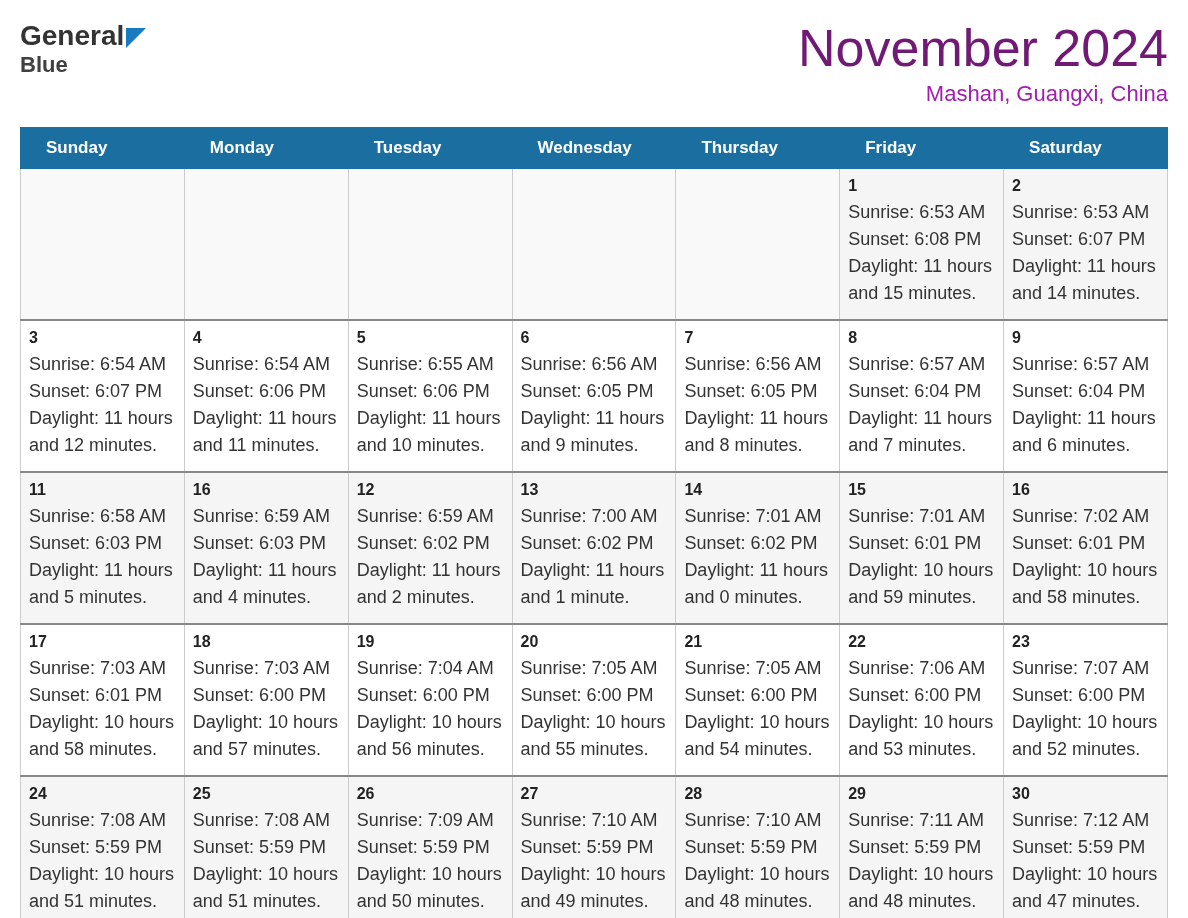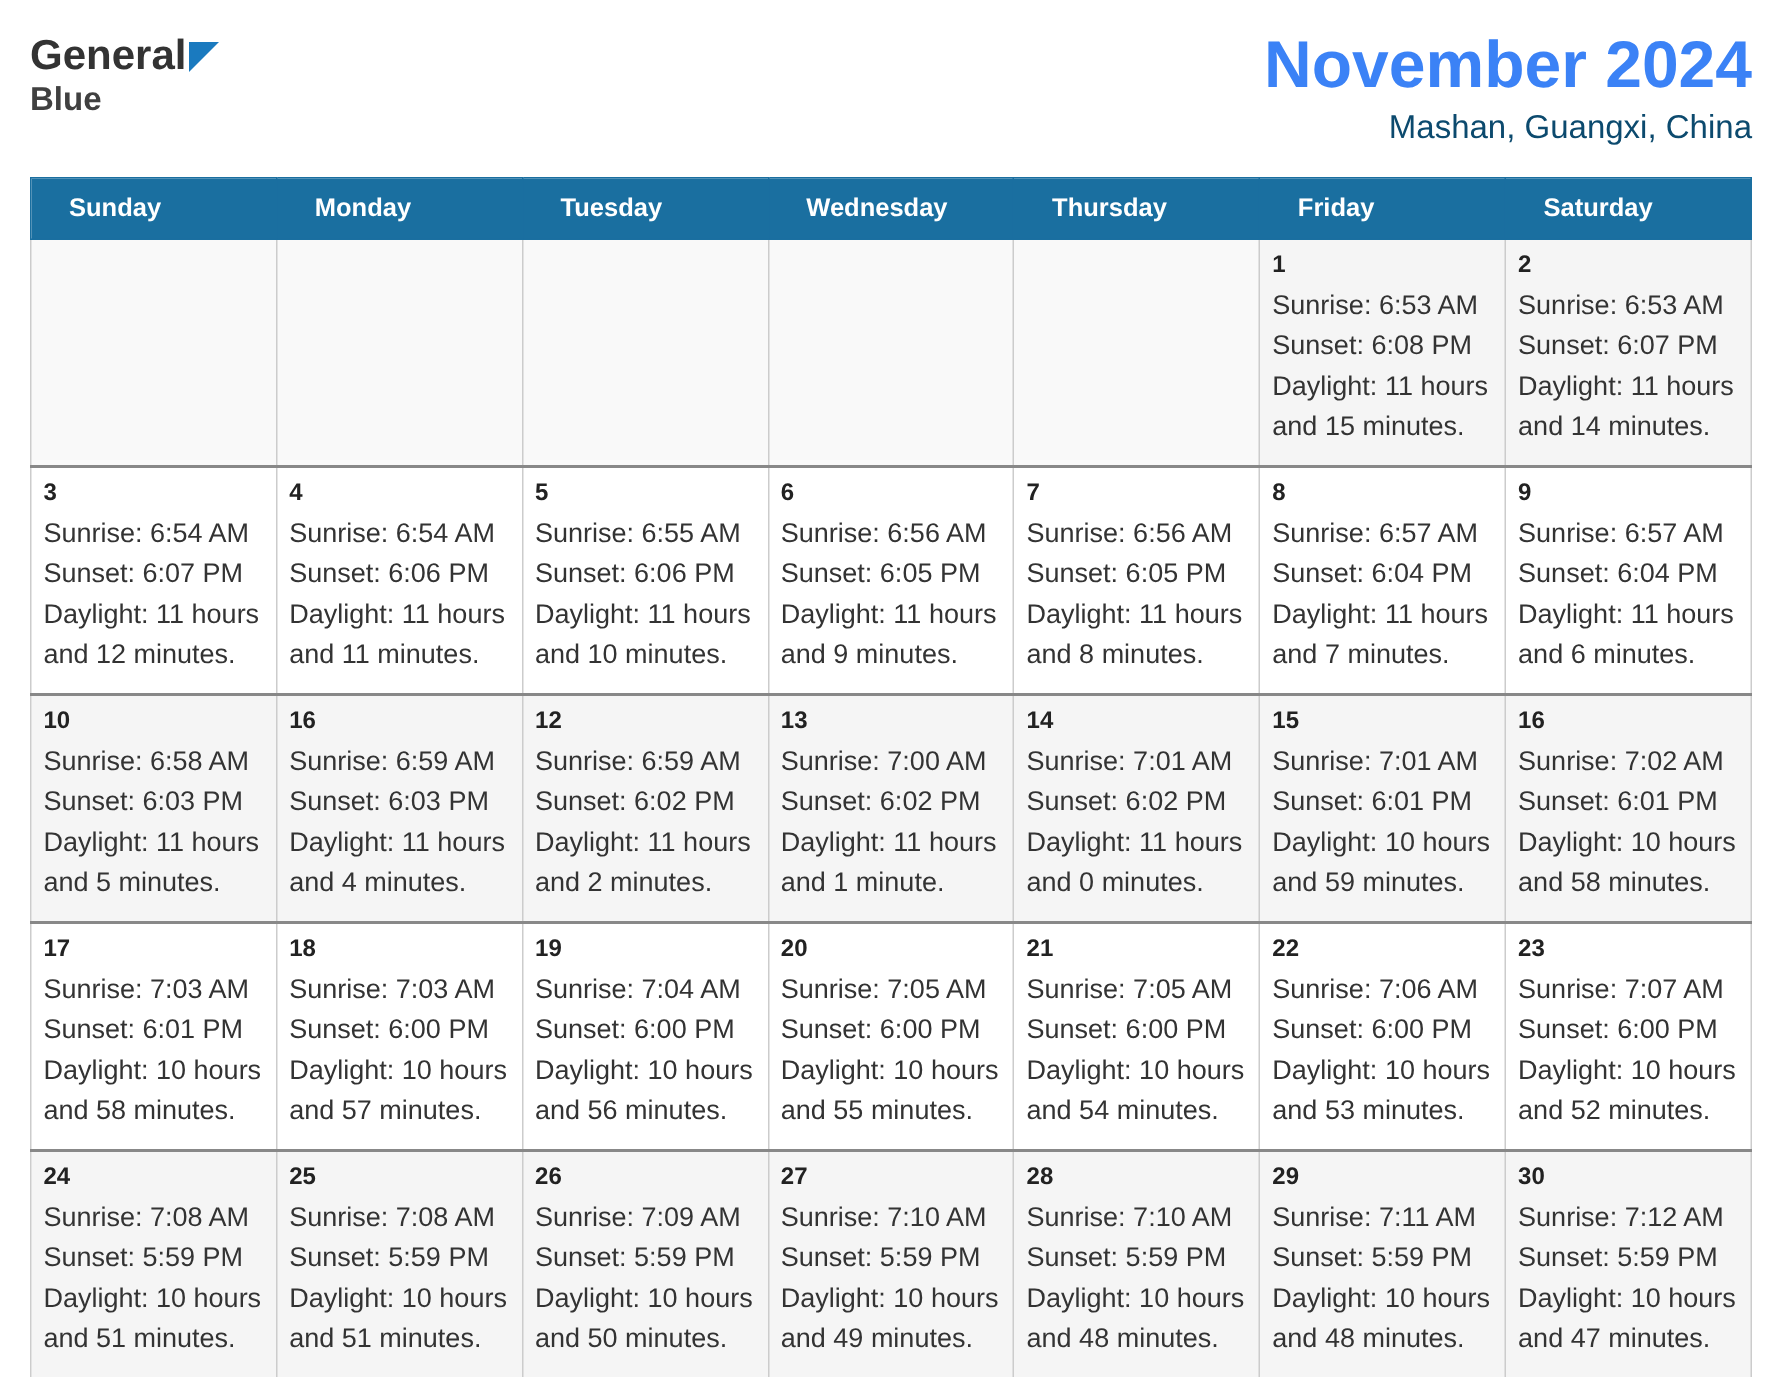--- a/index.html
+++ b/index.html
@@ -29,28 +29,28 @@
     .logo-row2 {
       color: #404040;
       font-size: 22px;
       font-weight: bold;
       margin-left: 0;
     }
     .title-block {
       text-align: right;
     }
     .month-title {
-      font-size: 44px;
-      font-weight: bold;
-      color: #3b82f6;
+      font-size: 52px;
+      font-weight: normal;
+      color: #701a75;
       line-height: 1.1;
     }
     .location {
       font-size: 22px;
-      color: #0c4a6e;
+      color: #a21caf;
       margin-top: 4px;
     }
     table {
       width: 100%;
       border-collapse: collapse;
     }
     thead tr {
       background-color: #1a6fa0;
     }
     thead th {
@@ -188,21 +188,21 @@
         </td>
         <td>
           <span class="day-num">9</span>
           <div class="day-info" style="white-space: pre-line;">Sunrise: 6:57 AM
 Sunset: 6:04 PM
 Daylight: 11 hours and 6 minutes.</div>
         </td>
       </tr>
       <tr>
         <td>
-          <span class="day-num">10</span>
+          <span class="day-num">11</span>
           <div class="day-info" style="white-space: pre-line;">Sunrise: 6:58 AM
 Sunset: 6:03 PM
 Daylight: 11 hours and 5 minutes.</div>
         </td>
         <td>
           <span class="day-num">16</span>
           <div class="day-info" style="white-space: pre-line;">Sunrise: 6:59 AM
 Sunset: 6:03 PM
 Daylight: 11 hours and 4 minutes.</div>
         </td>

